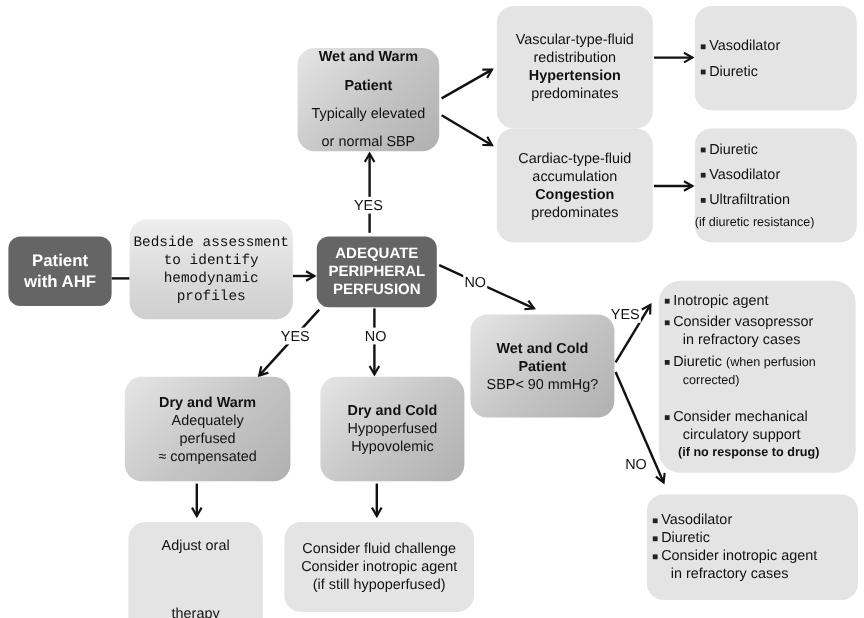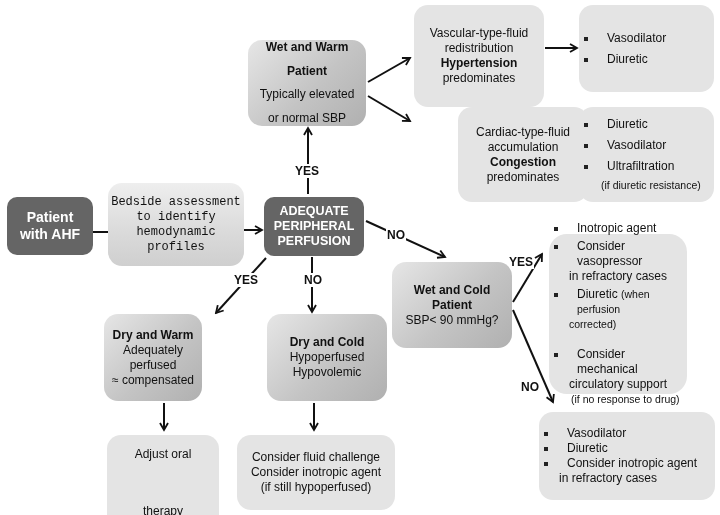--- a/index.html
+++ b/index.html
@@ -7,26 +7,26 @@
          font-family: "Liberation Sans", sans-serif; color: #111; }
   .box { position: absolute; box-sizing: border-box; border-radius: 14px;
          display: flex; flex-direction: column; align-items: center; justify-content: center;
          text-align: center; font-size: 12px; line-height: 15px; }
   .dark { background: #656565; color: #ffffff; font-weight: bold; }
   .grad { background: linear-gradient(135deg, #e6e6e6 0%, #c4c4c4 55%, #b0b0b0 100%); }
   .grad2 { background: linear-gradient(180deg, #eeeeee 0%, #dadada 60%, #cfcfcf 100%); font-family: Liberation Mono, monospace; }
   .light { background: #e4e4e4; }
   .b { font-weight: bold; }
   .list { align-items: flex-start; text-align: left; }
-  .li { position: relative; padding-left: 28px; }
+  .li { position: relative; padding-left: 12px; }
   .li::before { content: ""; position: absolute; left: 5px; top: 6px; width: 4px; height: 4px; background: #222; }
   .small { font-size: 10.5px; }
-  .note { padding-left: 22px; font-size: 10.5px; }
+  .note { padding-left: 0; font-size: 10.5px; }
   .cont { padding-left: 20px; }
-  .lbl { position: absolute; font-weight: bold; font-size: 12px; background: #fff; padding: 0 1px; line-height: 14px; }
+  .lbl { position: absolute; font-weight: normal; font-size: 12px; background: #fff; padding: 0 1px; line-height: 14px; }
   svg.arrows { position: absolute; left: 0; top: 0; width: 720px; height: 515px; }
 </style>
 </head>
 <body>
 
 <svg class="arrows" viewBox="0 0 720 515">
   <defs>
     <marker id="ah" markerWidth="10" markerHeight="10" refX="8" refY="5" orient="auto" markerUnits="userSpaceOnUse">
       <path d="M1,1 L8,5 L1,9" fill="none" stroke="#111" stroke-width="1.8"></path>
     </marker>
@@ -86,59 +86,59 @@
   <div>redistribution</div>
   <div class="b">Hypertension</div>
   <div>predominates</div>
 </div>
 
 <div class="box light list" style="left:579px;top:5px;width:135px;height:87px;">
   <div class="li" style="margin-bottom:6px;">Vasodilator</div>
   <div class="li">Diuretic</div>
 </div>
 
-<div class="box light" style="left:414px;top:107px;width:130px;height:95px;margin-left:44px;">
+<div class="box light" style="left:414px;top:107px;width:130px;height:95px;">
   <div>Cardiac-type-fluid</div>
   <div>accumulation</div>
   <div class="b">Congestion</div>
   <div>predominates</div>
 </div>
 
 <div class="box light list" style="left:579px;top:107px;width:135px;height:95px;">
   <div class="li" style="margin-bottom:6px;">Diuretic</div>
   <div class="li" style="margin-bottom:6px;">Vasodilator</div>
   <div class="li" style="margin-bottom:4px;">Ultrafiltration</div>
   <div class="note">(if diuretic resistance)</div>
 </div>
 
 <div class="box grad" style="left:392px;top:262px;width:120px;height:86px;">
   <div class="b">Wet and Cold</div>
   <div class="b">Patient</div>
   <div>SBP&lt; 90 mmHg?</div>
 </div>
 
-<div class="box light list" style="left:549px;top:234px;width:138px;height:160px;border-radius:18px;line-height:15px;">
+<div class="box light list" style="left:549px;top:234px;width:164px;height:160px;border-radius:18px;line-height:15px;">
   <div class="li" style="margin-bottom:3px;">Inotropic agent</div>
   <div class="li">Consider vasopressor</div>
   <div class="cont" style="margin-bottom:3px;">in refractory cases</div>
   <div class="li"><span>Diuretic</span> <span class="small">(when perfusion</span></div>
   <div class="cont small" style="margin-bottom:15px;">corrected)</div>
   <div class="li">Consider mechanical</div>
   <div class="cont" style="margin-bottom:0;">circulatory support</div>
-  <div class="note" style="">(if no response to drug)</div>
+  <div class="note" style="padding-left:16px;font-weight:bold;">(if no response to drug)</div>
 </div>
 
 <div class="box light list" style="left:539px;top:412px;width:176px;height:88px;">
   <div class="li">Vasodilator</div>
   <div class="li">Diuretic</div>
   <div class="li">Consider inotropic agent</div>
   <div class="cont">in refractory cases</div>
 </div>
 
-<div class="box grad" style="left:104px;top:314px;width:98px;height:87px;">
+<div class="box grad" style="left:104px;top:314px;width:138px;height:87px;">
   <div class="b">Dry and Warm</div>
   <div>Adequately</div>
   <div>perfused</div>
   <div>≈ compensated</div>
 </div>
 
 <div class="box grad" style="left:254px;top:314px;width:120px;height:87px;margin-left:13px;">
   <div class="b">Dry and Cold</div>
   <div>Hypoperfused</div>
   <div>Hypovolemic</div>

